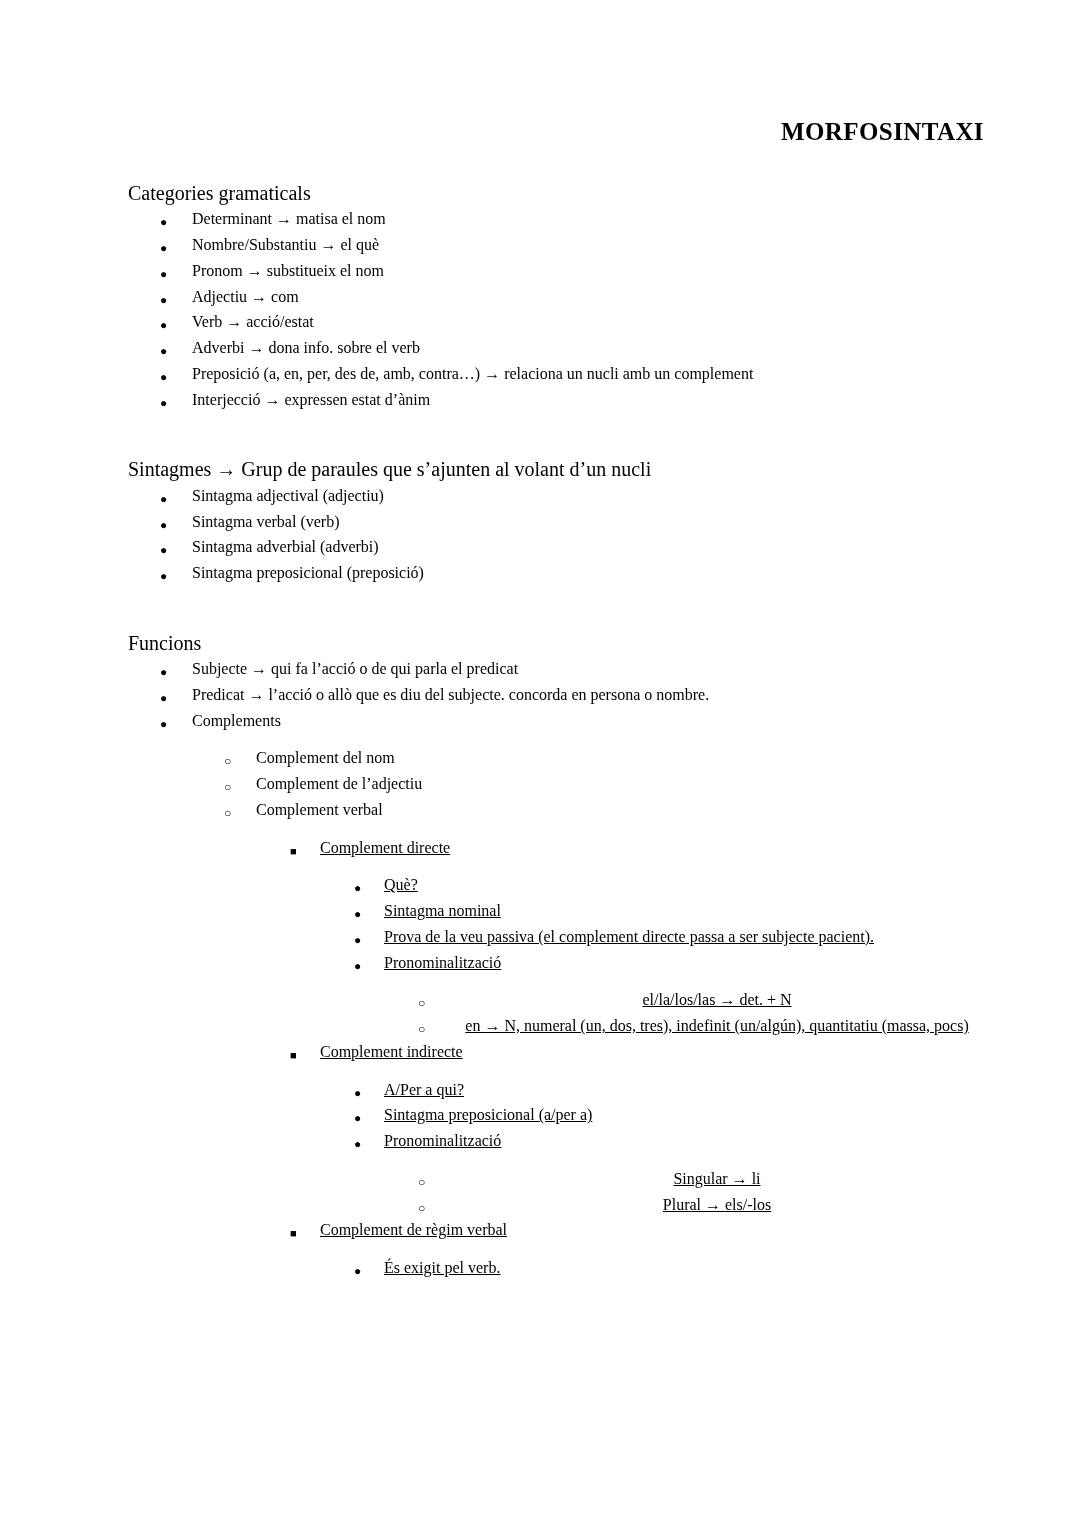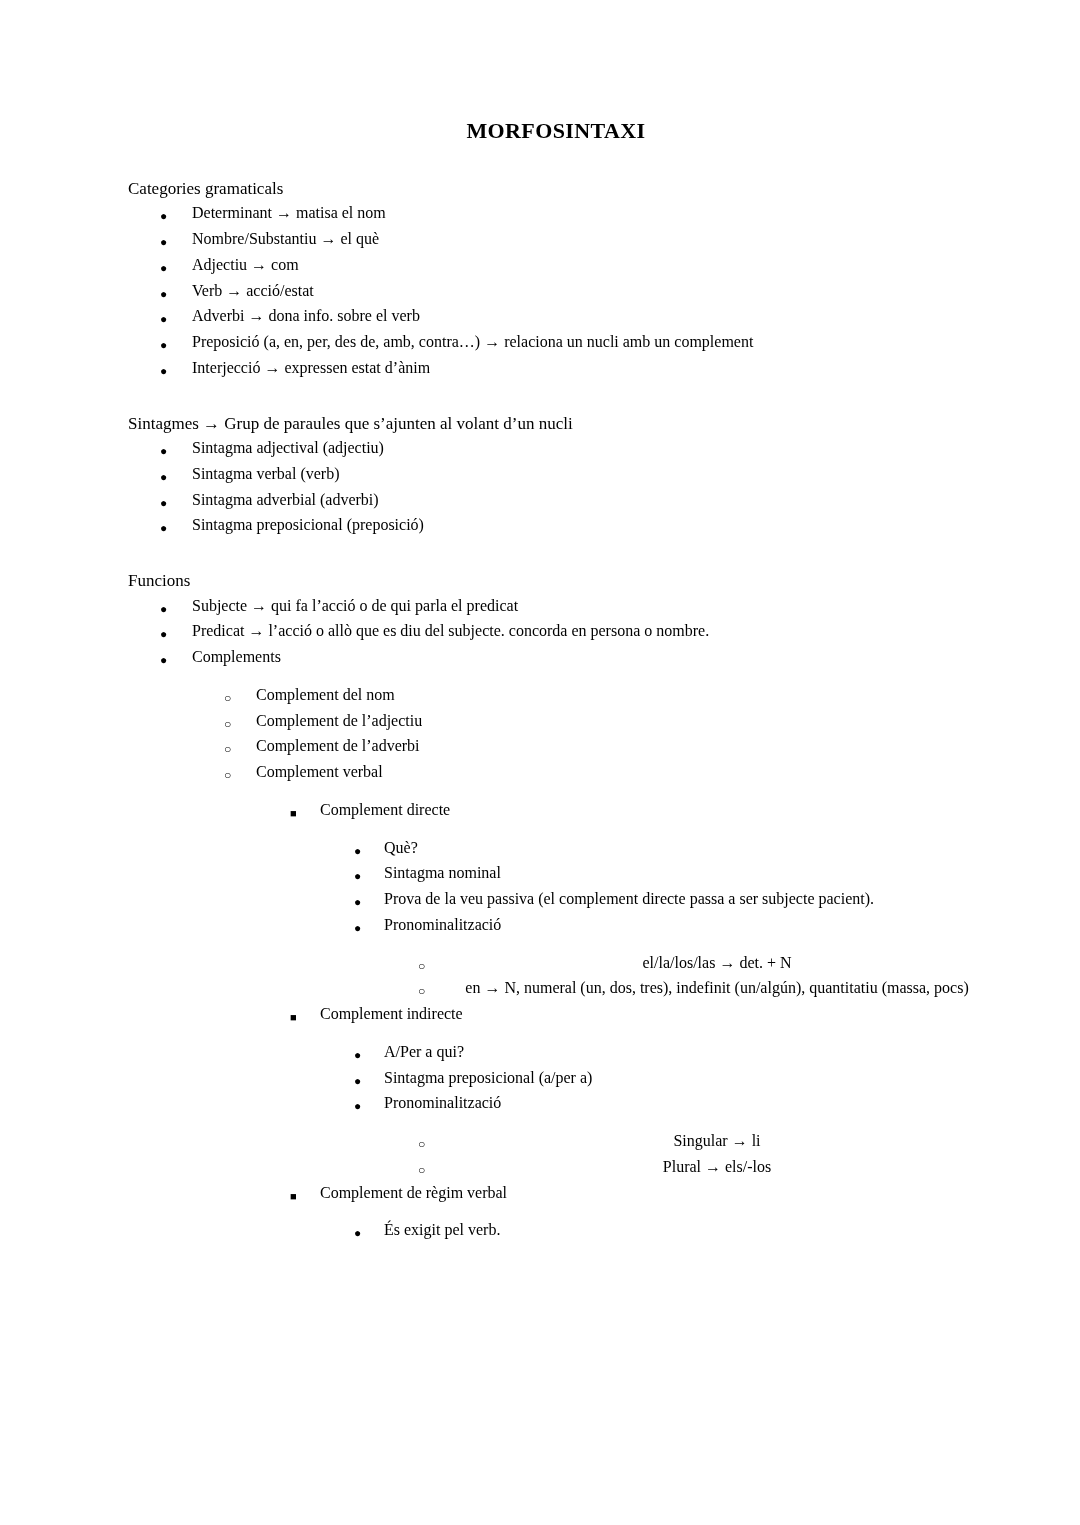--- a/index.html
+++ b/index.html
@@ -14,30 +14,30 @@
     color: #000000;
   }
   .page {
     width: 1080px;
     min-height: 1525px;
     box-sizing: border-box;
     padding: 118px 96px 40px 128px;
     background: #ffffff;
   }
   .doc-title {
-    text-align: center;
+    text-align: right;
     font-weight: bold;
-    font-size: 22px;
+    font-size: 25px;
     letter-spacing: 0.4px;
     margin: 0 0 34px 0;
   }
   .para {
-    font-size: 17px;
+    font-size: 20px;
     line-height: 1.32;
-    margin: 4px 0 2px 0;
+    margin: 16px 0 2px 0;
   }
   .block-gap {
     height: 26px;
   }
   ul {
     list-style: none;
     margin: 0;
     padding: 0;
   }
   li {
@@ -63,20 +63,21 @@
   .lvl2 > li::before {
     content: "\25CB";
     position: absolute;
     left: 32px;
     top: 0;
     font-size: 12px;
     line-height: 28px;
   }
   .lvl3 > li {
     padding-left: 64px;
+    text-decoration: underline;
   }
   .lvl3 > li::before {
     content: "\25A0";
     position: absolute;
     left: 34px;
     top: 0;
     font-size: 11px;
     line-height: 28px;
   }
   .lvl4 > li {
@@ -110,20 +111,21 @@
 <body>
 
 <div class="page">
 
   <h1 class="doc-title">MORFOSINTAXI</h1>
 
   <p class="para">Categories gramaticals</p>
   <ul class="lvl1">
     <li>Determinant → matisa el nom</li>
     <li>Nombre/Substantiu → el què</li>
+    <li>Pronom → substitueix el nom</li>
     <li>Adjectiu → com</li>
     <li>Verb → acció/estat</li>
     <li>Adverbi → dona info. sobre el verb</li>
     <li>Preposició (a, en, per, des de, amb, contra…) → relaciona un nucli amb un complement</li>
     <li>Interjecció → expressen estat d’ànim</li>
   </ul>
 
   <div class="block-gap"></div>
 
   <p class="para">Sintagmes → Grup de paraules que s’ajunten al volant d’un nucli</p>
@@ -138,21 +140,20 @@
 
   <p class="para">Funcions</p>
   <ul class="lvl1">
     <li>Subjecte → qui fa l’acció o de qui parla el predicat</li>
     <li>Predicat → l’acció o allò que es diu del subjecte. concorda en persona o nombre.</li>
     <li>
       <span>Complements</span>
       <ul class="lvl2 nested">
         <li>Complement del nom</li>
         <li>Complement de l’adjectiu</li>
-        <li>Complement de l’adverbi</li>
         <li>
           <span>Complement verbal</span>
           <ul class="lvl3 nested">
 
             <li>
               <span>Complement directe</span>
               <ul class="lvl4 nested">
                 <li>Què?</li>
                 <li>Sintagma nominal</li>
                 <li>Prova de la veu passiva (el complement directe passa a ser subjecte pacient).</li>

